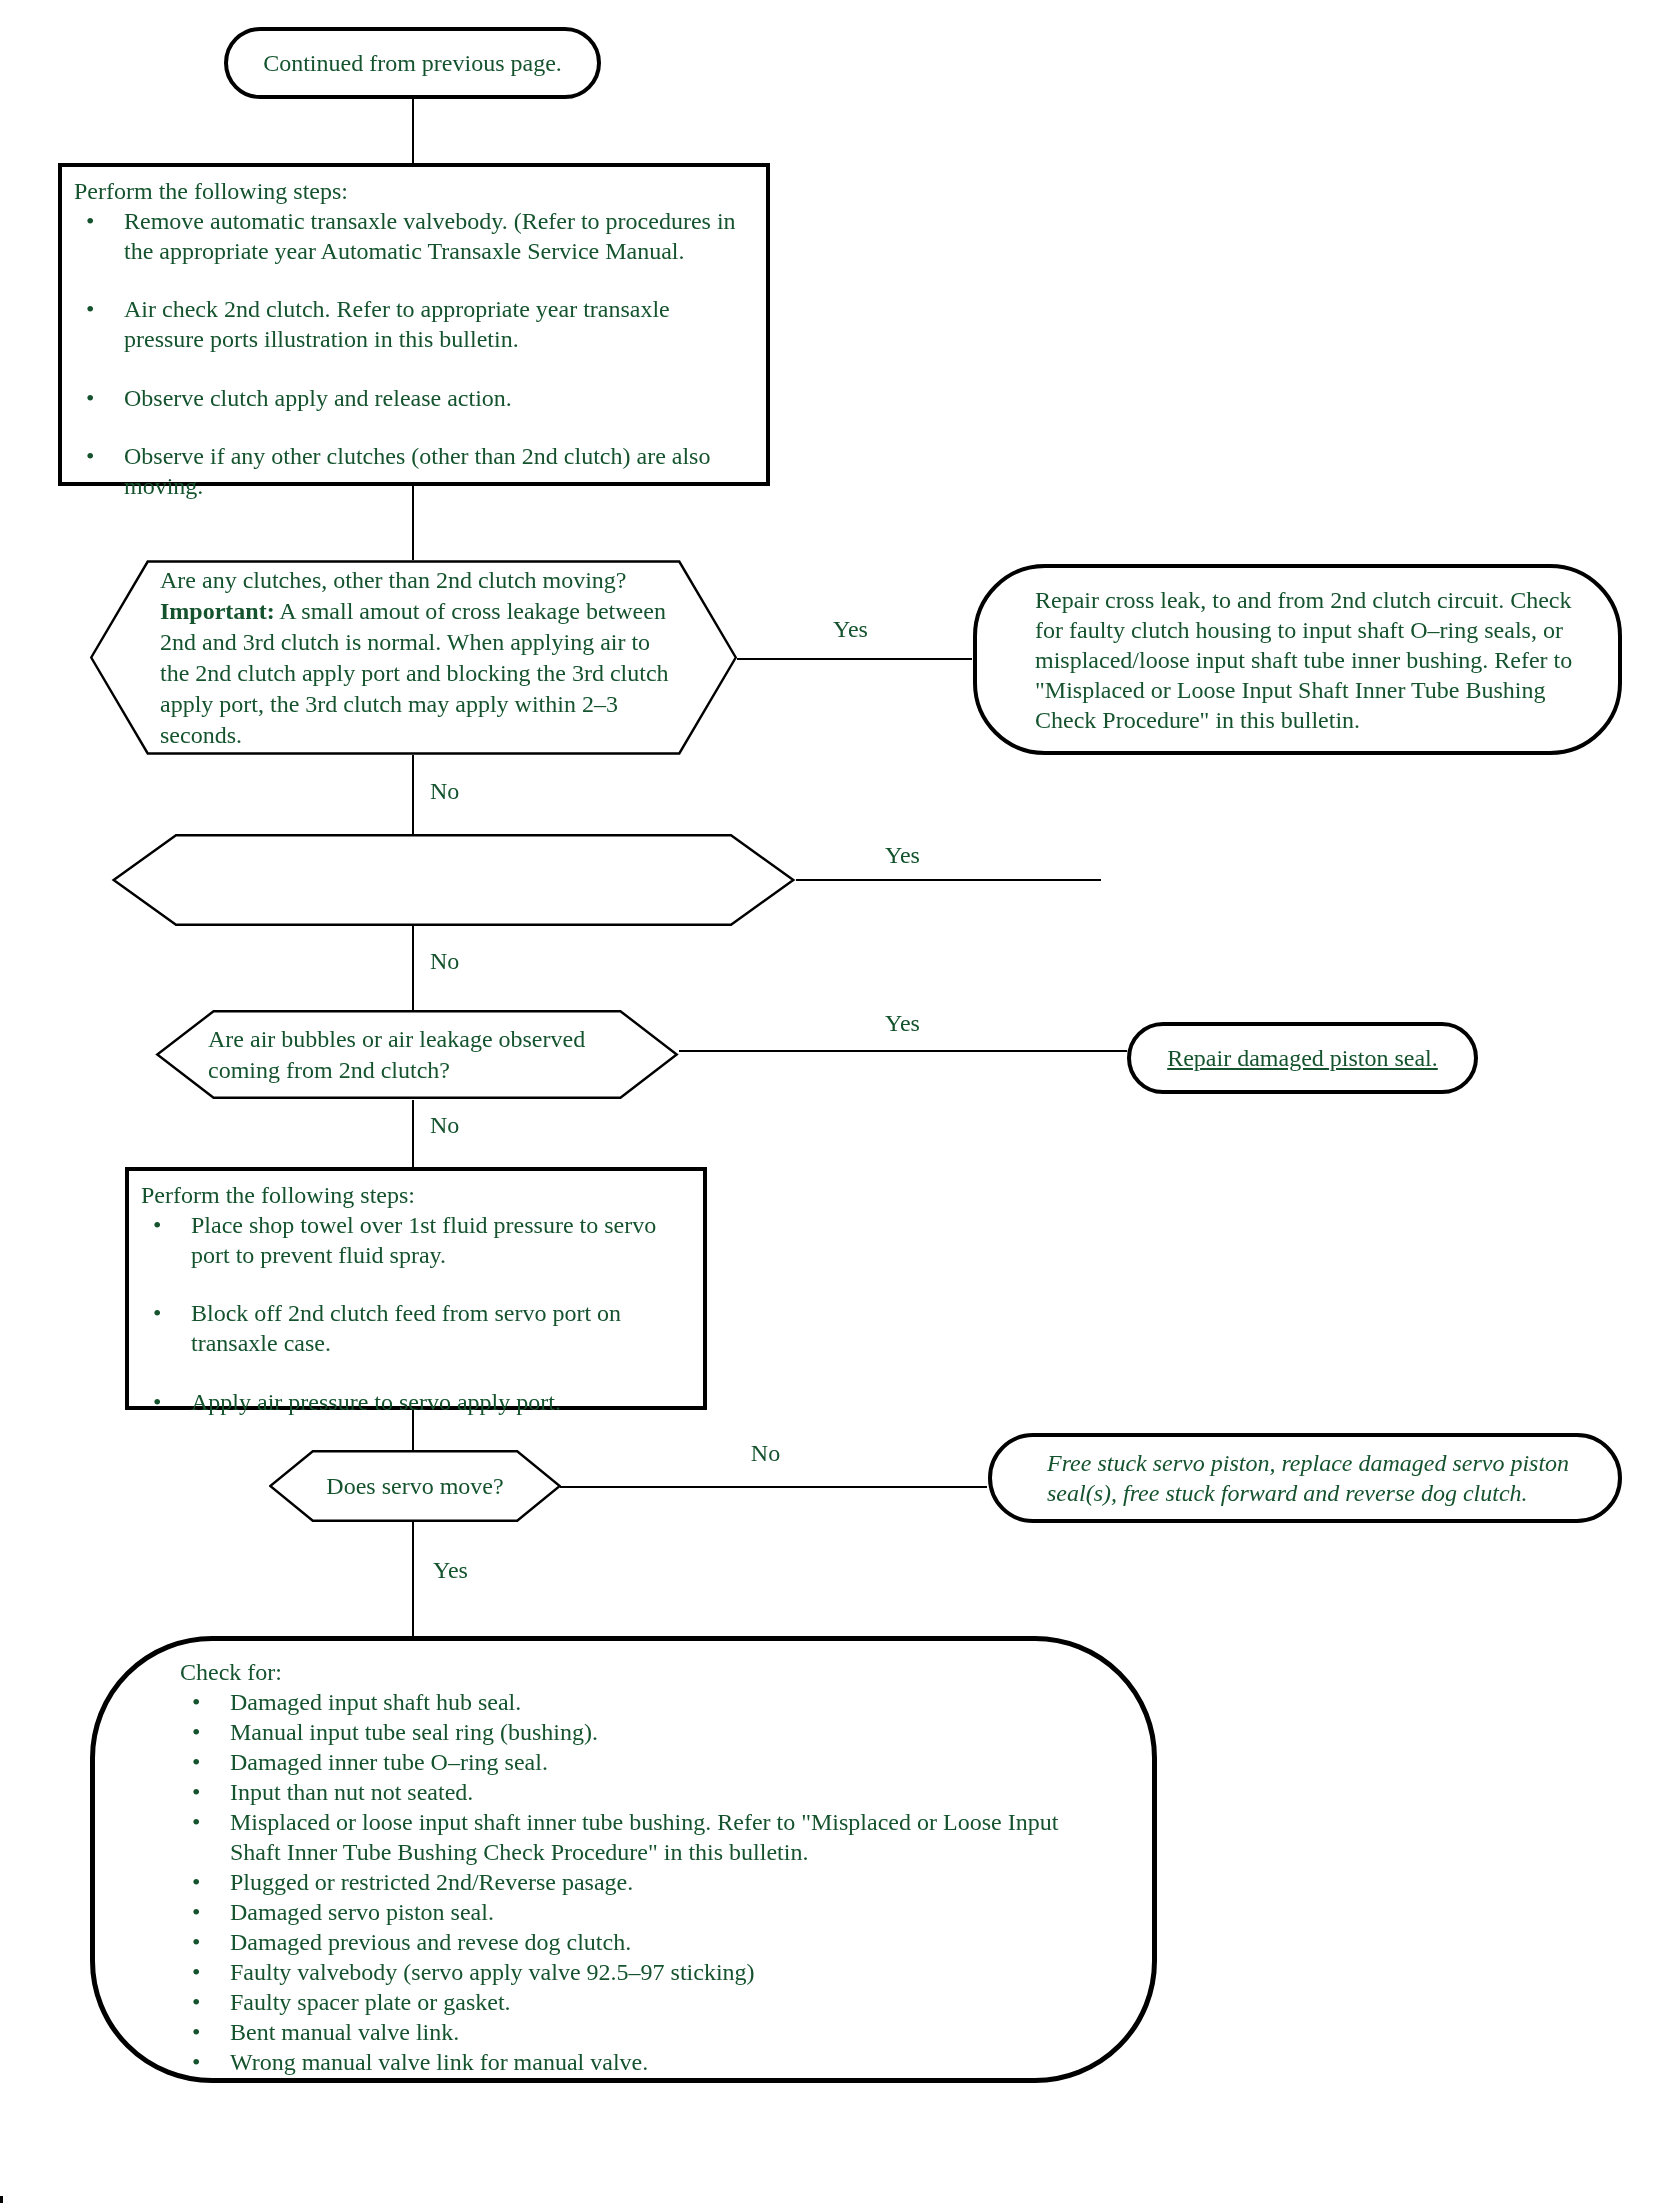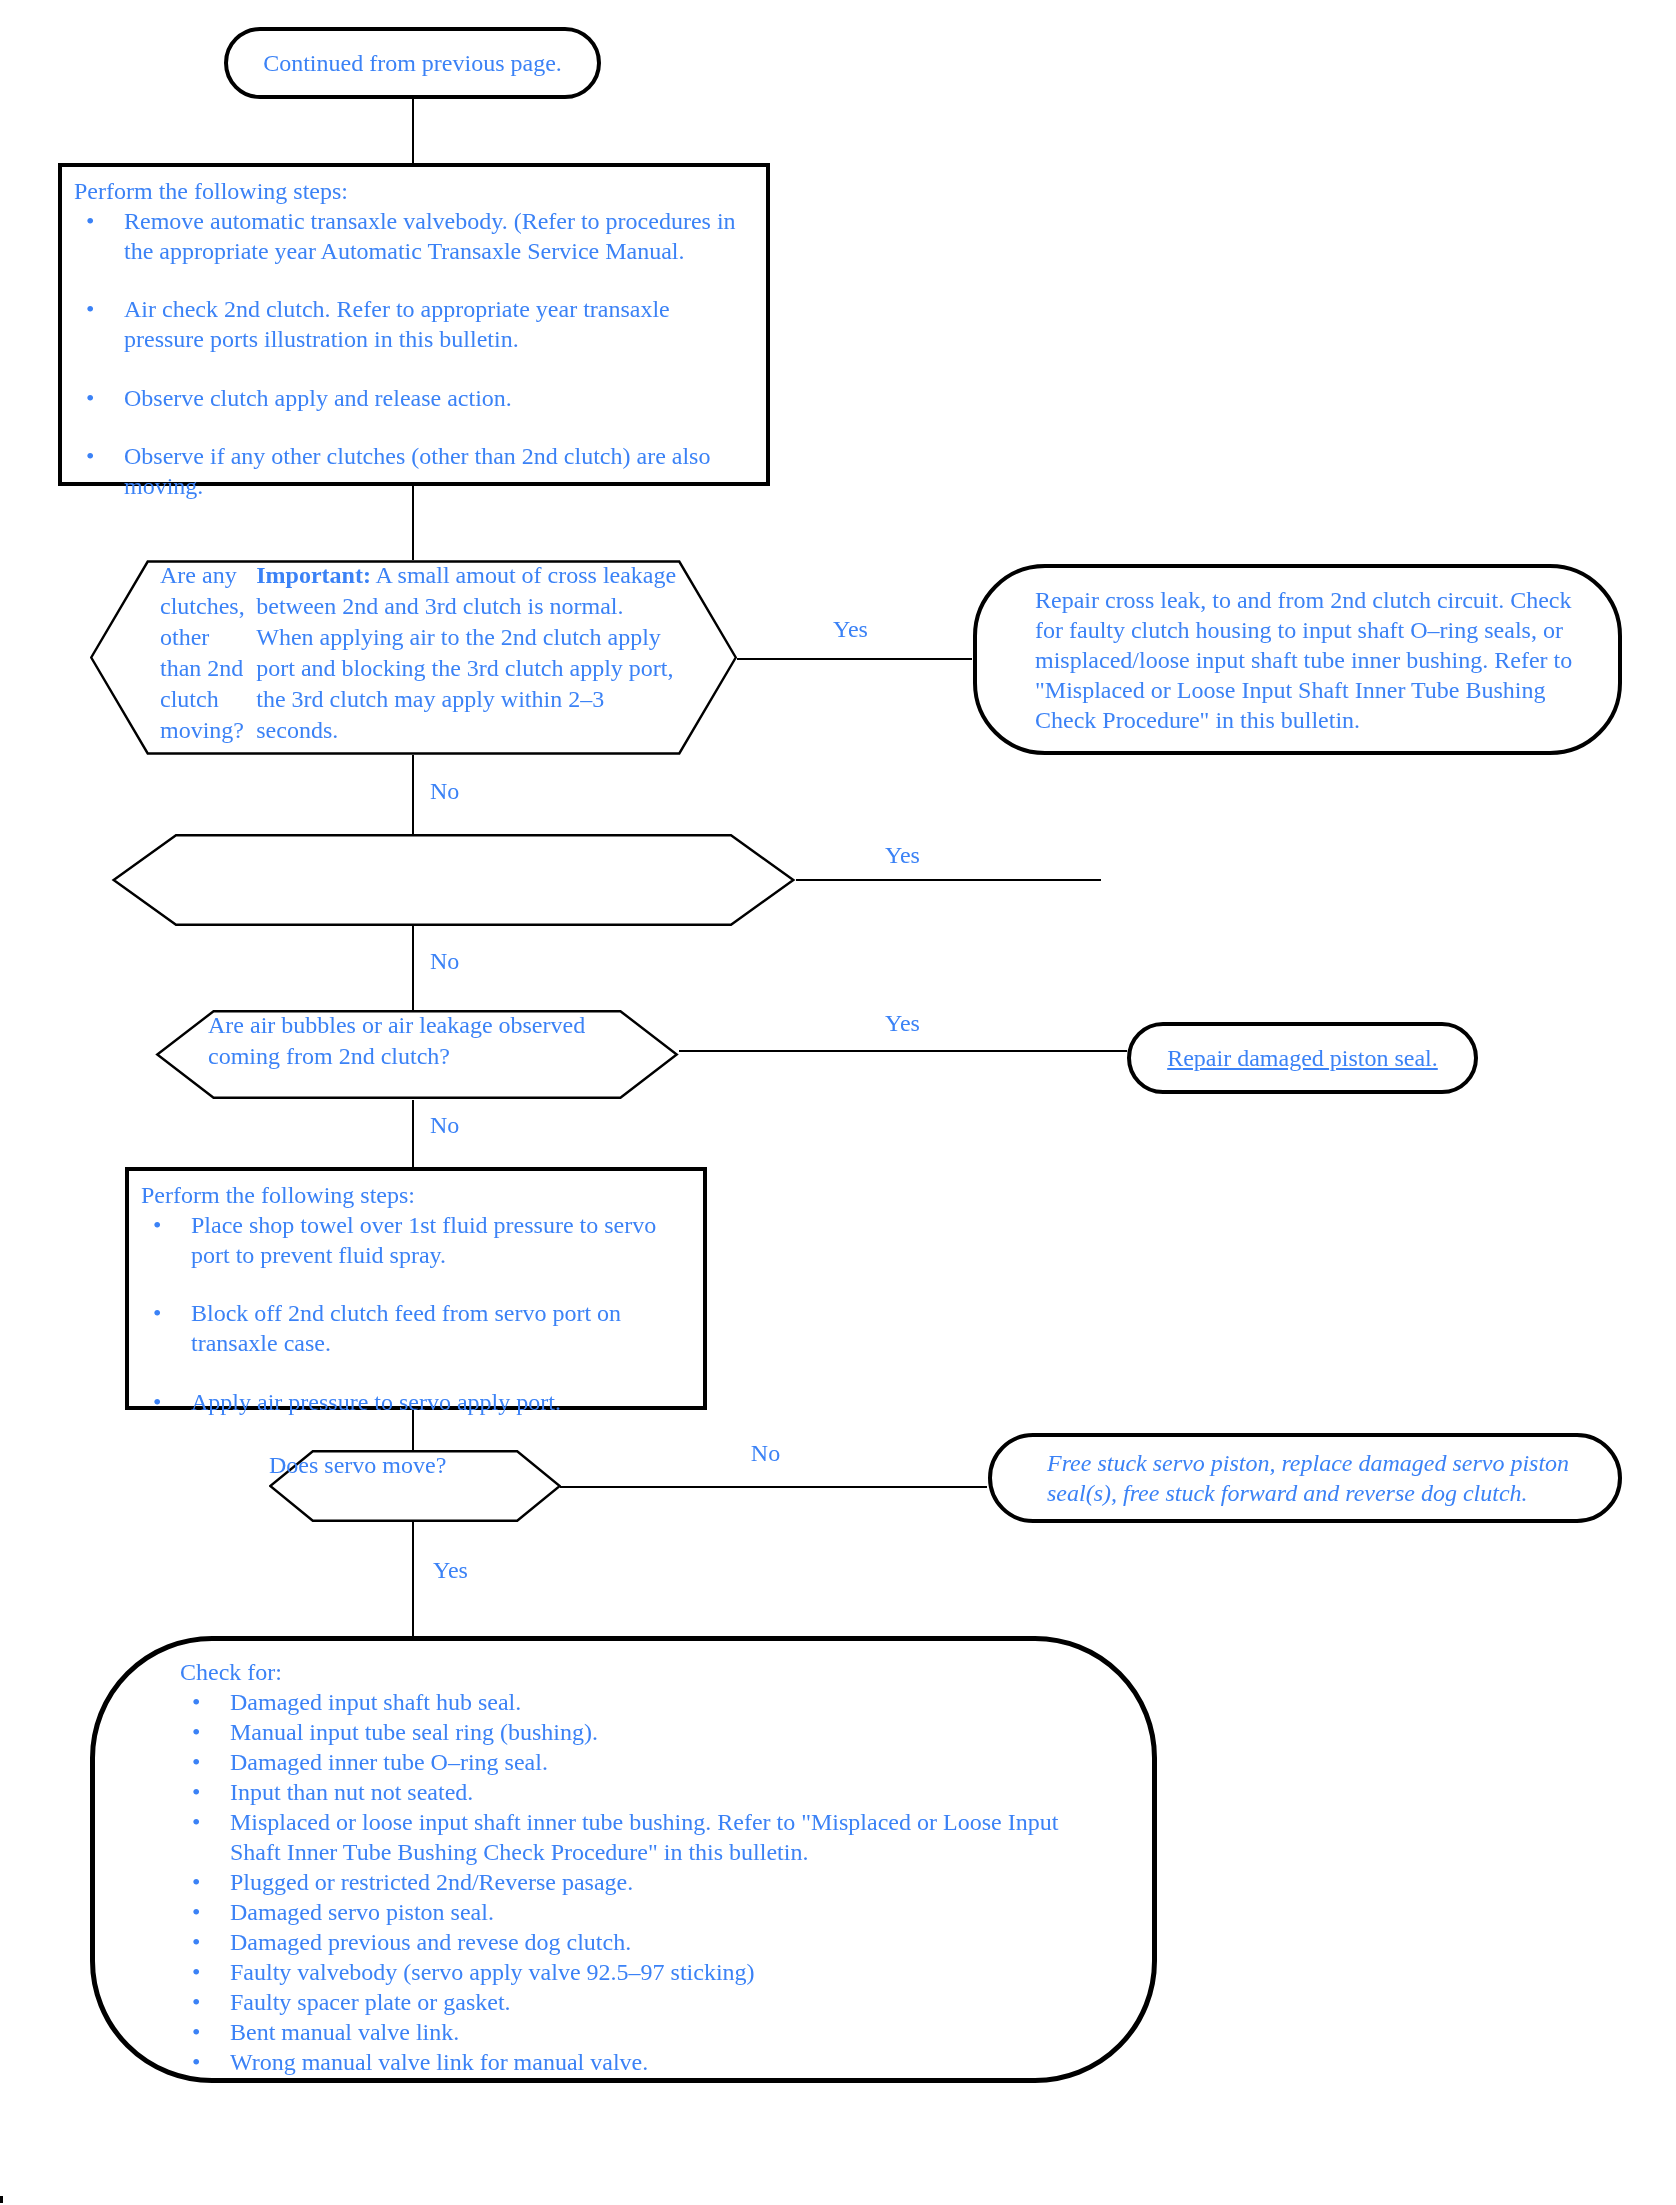--- a/index.html
+++ b/index.html
@@ -1,21 +1,21 @@
 <!DOCTYPE html>
 <html style="font-size:9.7px"><head>
 <meta charset="utf-8">
 <style>
   html,body{margin:0;padding:0;background:#ffffff;}
   #canvas{
     position:relative;
     width:1388px;height:2205px;
     background:#ffffff;
     font-family:"Liberation Serif","DejaVu Serif",serif;
-    font-size:24px;color:#3b82f6;
+    font-size:24px;color:#14532d;
   }
   .node{position:absolute;box-sizing:border-box;background:#fff;}
   .terminal{
     border:4.3px solid #000;border-radius:36px;
     display:flex;align-items:center;justify-content:center;
     text-align:center;
   }
   .process{
     border:4.9px solid #000;
     padding:8.5px 14.6px 0 12px;
@@ -23,21 +23,21 @@
   }
   .result{
     border:4.9px solid #000;
     display:flex;flex-direction:column;justify-content:center;
     line-height:30px;
   }
   .hexwrap{position:absolute;}
   .hexwrap svg{position:absolute;left:0;top:0;display:block;}
   .hextext{
     position:absolute;top:0;bottom:0;
-    display:flex;flex-direction:row;
+    display:flex;flex-direction:column;justify-content:center;
     line-height:31px;
   }
   .edge{position:absolute;background:#000;}
   .edge-label{position:absolute;line-height:30px;}
   .bullet-row{display:flex;align-items:flex-start;}
   .bullet-row .dot{flex:0 0 38px;padding-left:12px;}
   .bullet-row .btext{flex:1;}
   .steps-list .bullet-row{margin-bottom:28.6px;}
   .steps-list .bullet-row:last-child{margin-bottom:0;}
   .check-list .bullet-row{margin-bottom:0;}

